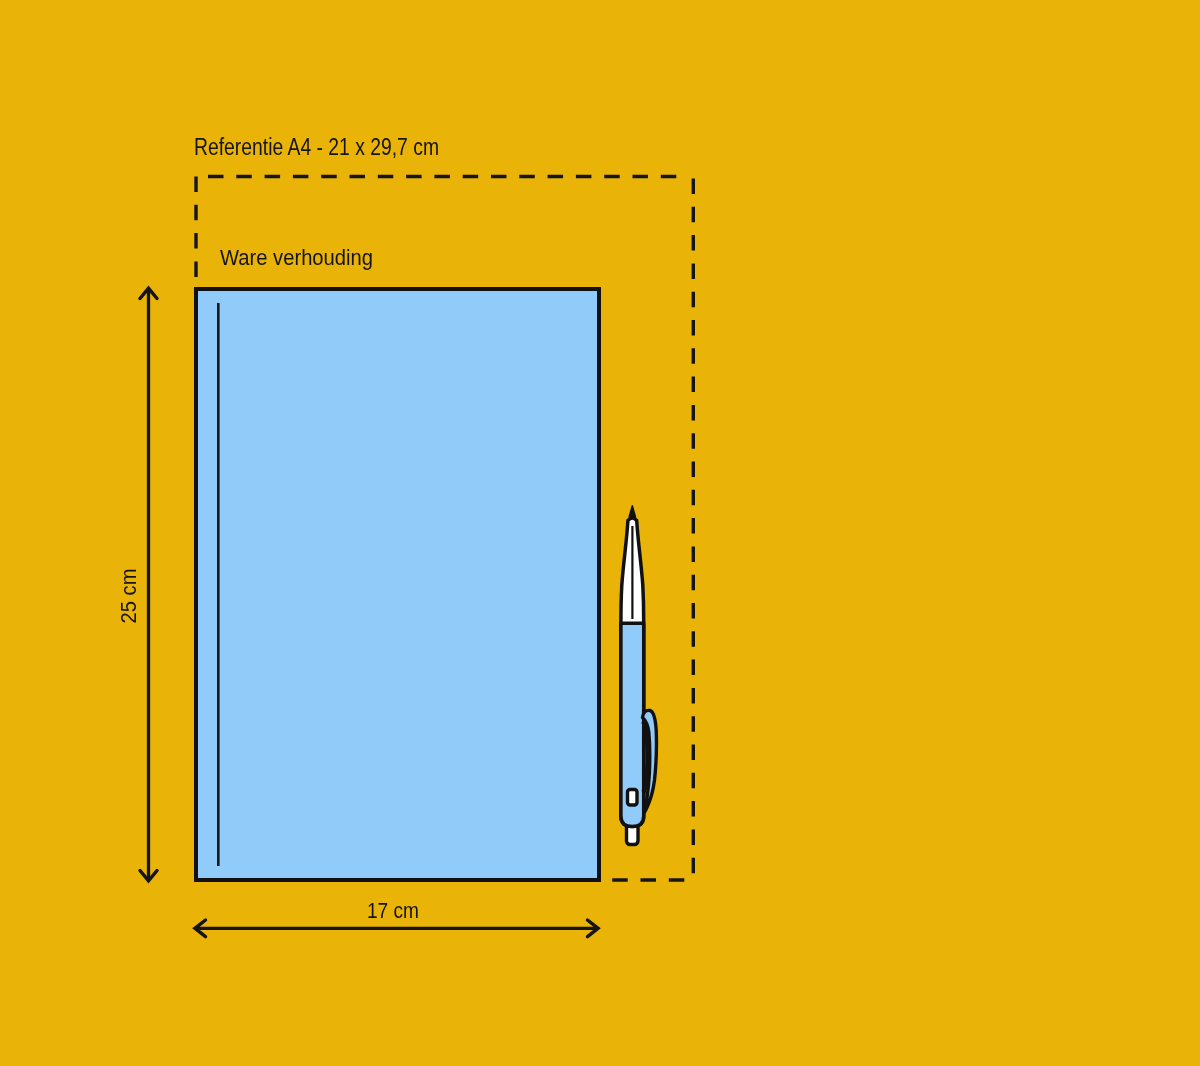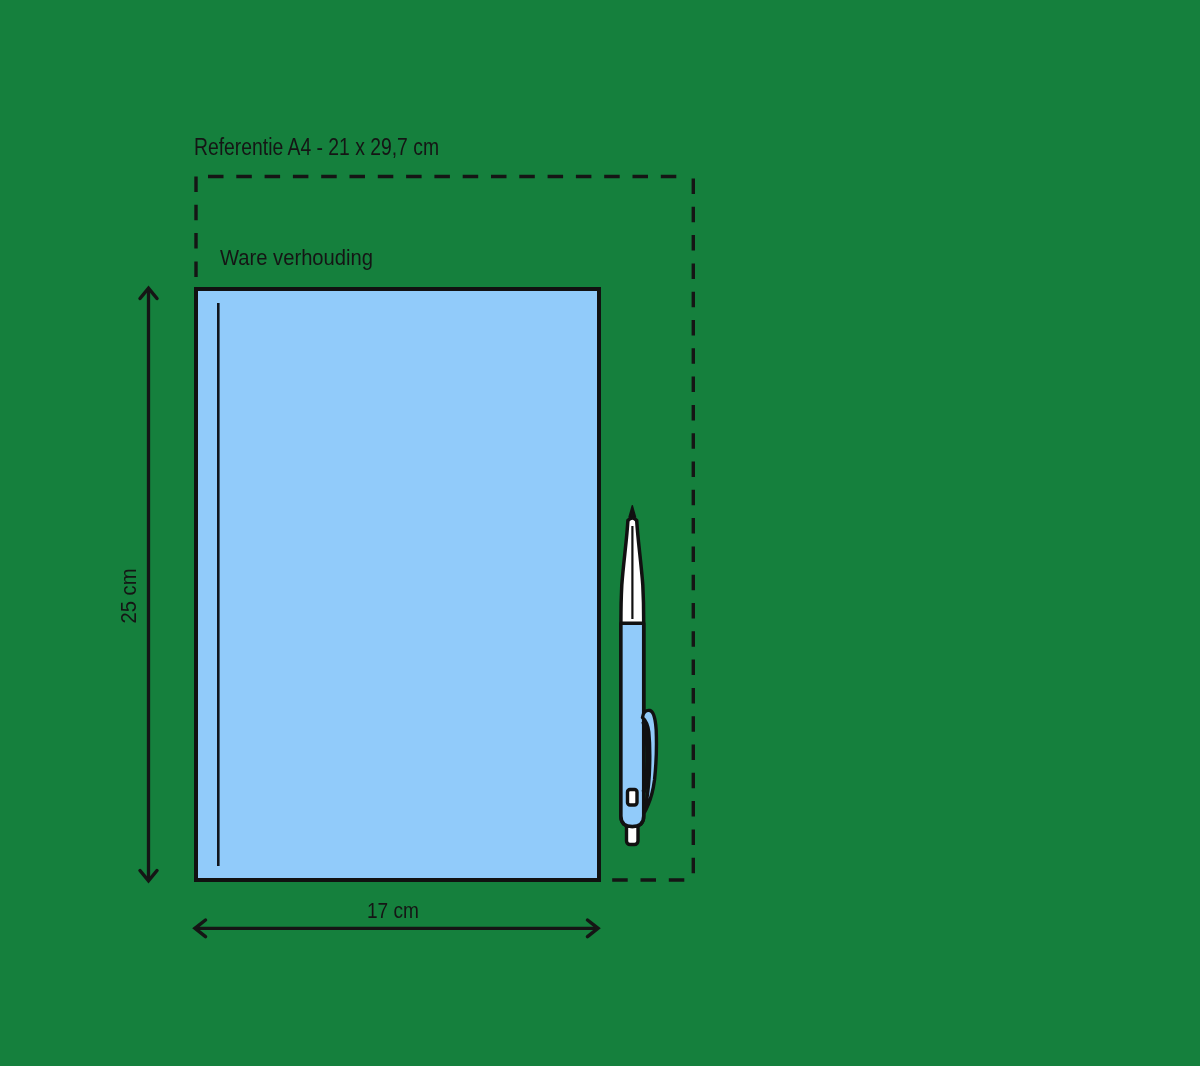--- a/index.html
+++ b/index.html
@@ -1,16 +1,16 @@
 <!DOCTYPE html>
 <html><head>
 <meta charset="utf-8">
 <style>
   html,body{margin:0;padding:0;background:#ffffff;}
-  .stage{position:relative;width:1200px;height:1066px;background:#15803d;overflow:hidden;}
+  .stage{position:relative;width:1200px;height:1066px;background:#eab308;overflow:hidden;}
   svg{position:absolute;left:0;top:0;}
   text{font-family:"Liberation Sans", sans-serif;fill:#151515;}
 </style>
 </head>
 <body>
 
 <div class="stage">
 <svg width="1200" height="1066" viewBox="0 0 1200 1066">
 
   <text x="194" y="155" font-size="23" textLength="245" lengthAdjust="spacingAndGlyphs">Referentie A4 - 21 x 29,7 cm</text>

